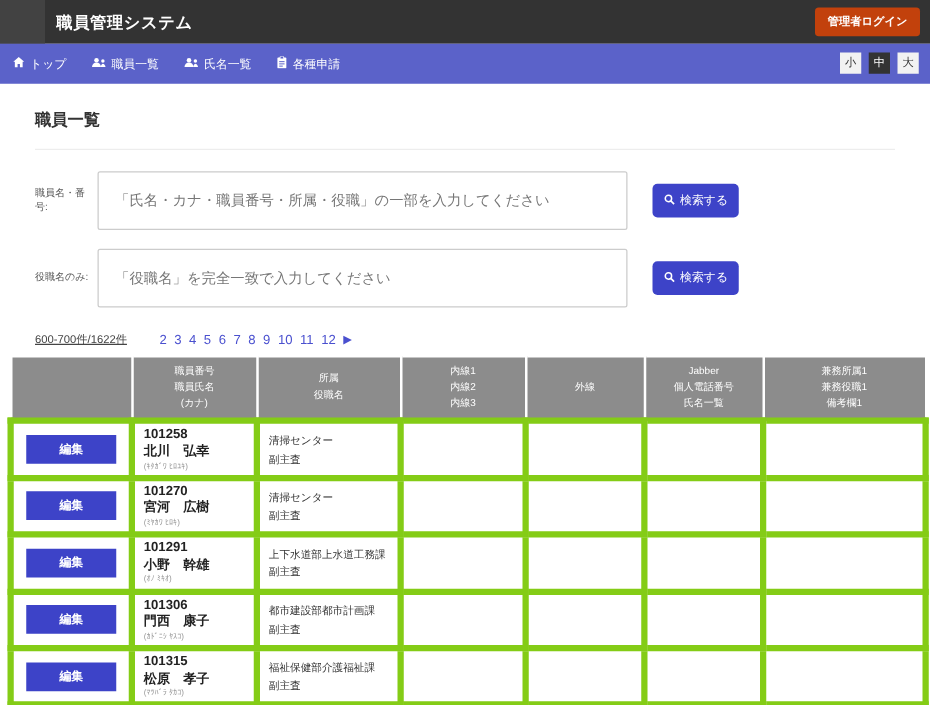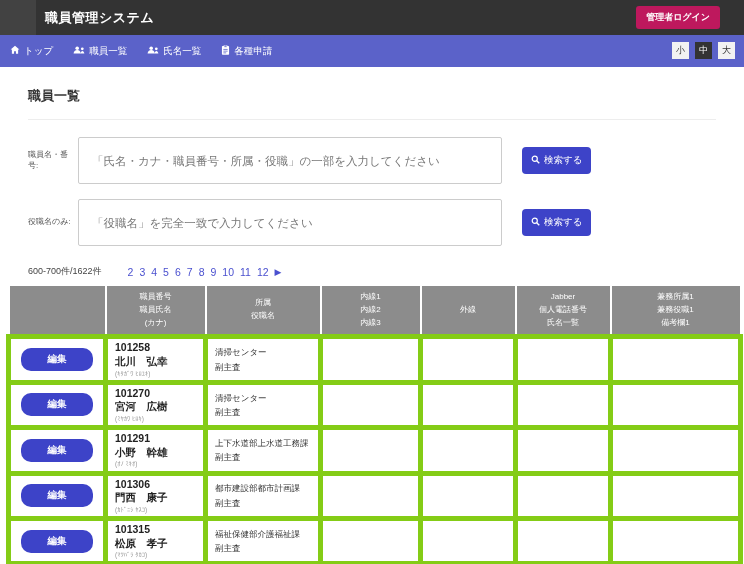--- a/index.html
+++ b/index.html
@@ -7,21 +7,21 @@
   body {
     overflow: hidden;
     font-family: "Liberation Sans", "DejaVu Sans", sans-serif;
     background: #ffffff;
     position: relative;
   }
   
   .topbar { height: 35px; background: #333333; display: flex; align-items: center; position: relative; }
   .logo-box { width: 36px; height: 35px; background: #424242; margin-right: 9px; flex-shrink: 0; }
   .app-title { color: #ffffff; font-weight: bold; font-size: 13px; letter-spacing: .5px; }
-  .login-btn { position: absolute; right: 24px; top: 6px; background: #be185d; color: #fff;
+  .login-btn { position: absolute; right: 8px; top: 6px; background: #c2410c; color: #fff;
     border: none; border-radius: 3px; font-size: 9px; font-weight: bold; padding: 5px 10px; cursor: pointer;
     font-family: inherit; }
   
   .navbar { height: 32px; background: #5b62c9; display: flex; align-items: center; padding: 0 10px; gap: 20px; position: relative; }
   .nav-item { display: flex; align-items: flex-start; gap: 4px; color: #ffffff; font-size: 9.5px; text-decoration: none; cursor: pointer; }
   .nav-icon { display: flex; align-items: center; }
   .nav-icon svg { display: block; }
   .font-size-group { position: absolute; right: 9px; top: 7px; display: flex; gap: 6px; }
   .fs-btn { width: 17px; height: 17px; font-size: 9px; line-height: 1; border: none; background: #f2f2f2;
     color: #333; padding: 0; cursor: pointer; font-family: inherit; }
@@ -33,30 +33,30 @@
   .form-row.first { margin-top: 17px; }
   .field-label { width: 50px; font-size: 8px; color: #555; flex-shrink: 0; line-height: 1.3; }
   .text-input { width: 424px; height: 47px; border: 1px solid #cccccc; border-radius: 2px; font-size: 11.5px;
     padding: 0 13px; color: #333; font-family: inherit; outline: none; }
   .text-input::placeholder { color: #767676; }
   .search-btn { margin-left: 20px; background: #3d43c8; color: #fff; border: none; border-radius: 4px;
     font-size: 9.5px; font-weight: normal; padding: 7px 9px; display: flex; align-items: center; gap: 4px;
     cursor: pointer; font-family: inherit; }
   
   .pagination { display: flex; align-items: center; margin: 19px 28px 6px; gap: 26px; }
-  .count-text { font-size: 9px; color: #444; }
+  .count-text { font-size: 9px; color: #444; text-decoration: underline; }
   .pages { display: flex; align-items: center; gap: 6px; font-size: 10.5px; }
   .pages a { color: #4a50cf; text-decoration: none; cursor: pointer; }
   .pages a.next { font-size: 9px; }
   
   table { border-collapse: collapse; table-layout: fixed; width: 732px; margin: 2px 6px 0; }
   thead th { background: #8c8c8c; color: #ffffff; font-size: 8px; font-weight: normal; line-height: 1.6;
     padding: 5px 2px; border: 2px solid #ffffff; text-align: center; vertical-align: middle; }
   tbody td { border: 5px solid #84cc16; height: 42px; vertical-align: middle; padding: 2px 7px; background: #fff; }
-  .edit-btn { display: block; margin: 0 auto; background: #3d43c8; color: #fff; border: none; border-radius: 10px;
+  .edit-btn { display: block; margin: 0 auto; background: #3d43c8; color: #fff; border: none; border-radius: 0;
     font-size: 9.5px; font-weight: bold; width: 72px; padding: 5px 0; cursor: pointer; font-family: inherit; }
   .cell-id, .cell-name { font-size: 10.5px; font-weight: bold; color: #222; line-height: 1.3; }
   .cell-kana { font-size: 6.5px; color: #9a9a9a; line-height: 1.4; }
   .cell-dept, .cell-role { font-size: 8.5px; color: #333; line-height: 1.7; }
 </style>
 </head>
 <body>
 
 <header class="topbar">
   <div class="logo-box"></div>

